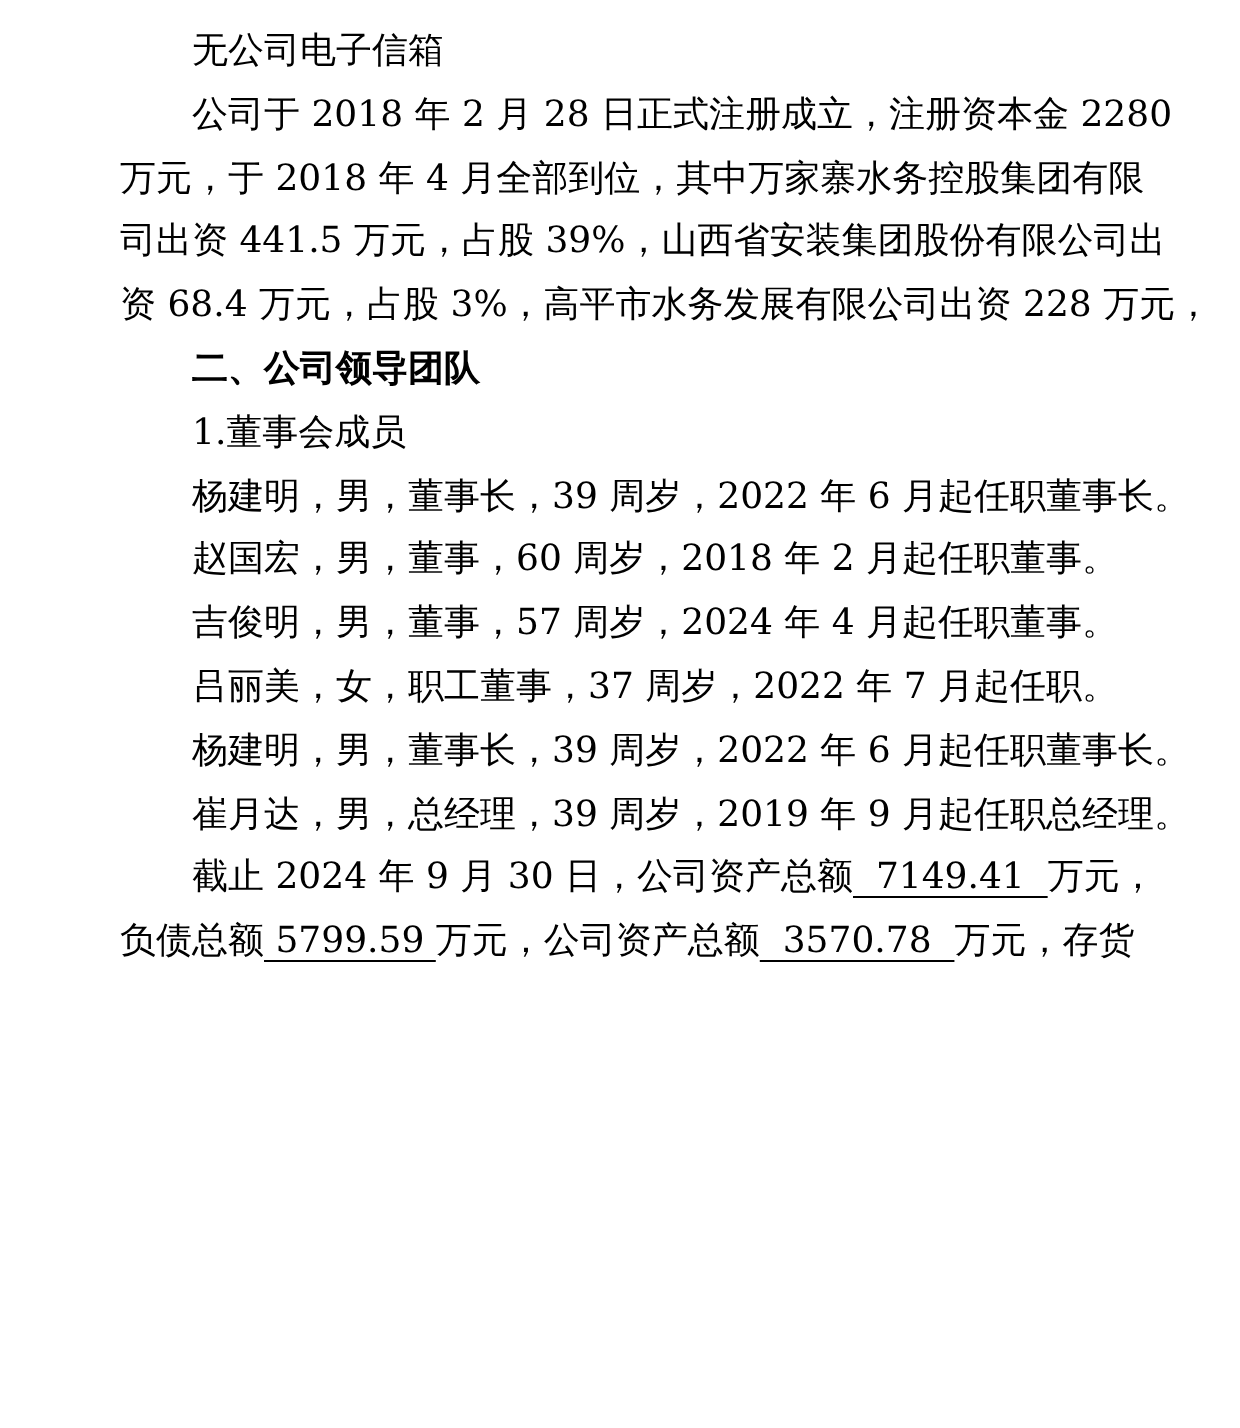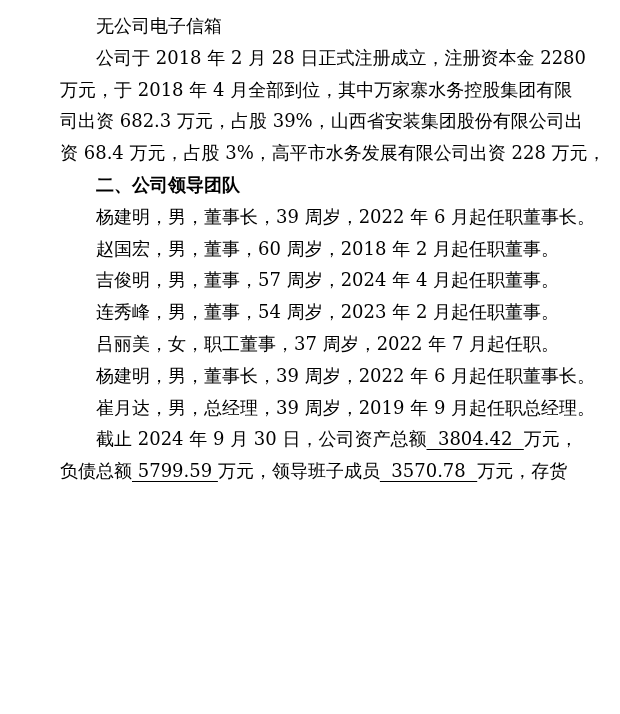--- a/index.html
+++ b/index.html
@@ -44,26 +44,26 @@
   }
 </style>
 </head>
 <body>
 
 <div class="page">
   <div>
       <div class="line body indent"><span class="seg">无公司电子信箱</span></div>
       <div class="line body indent"><span class="seg">公司于 2018 年 2 月 28 日正式注册成立，注册资本金 2280</span></div>
       <div class="line body"><span class="seg">万元，于 2018 年 4 月全部到位，其中万家寨水务控股集团有限</span></div>
-      <div class="line body"><span class="seg">司出资 682.3 万元，占股 39%，山西省安装集团股份有限公司出</span></div>
+      <div class="line body"><span class="seg">司出资 441.5 万元，占股 39%，山西省安装集团股份有限公司出</span></div>
       <div class="line body"><span class="seg">资 68.4 万元，占股 3%，高平市水务发展有限公司出资 228 万元，</span></div>
       <div class="line heading-hei indent"><span class="seg">二、公司领导团队</span></div>
+      <div class="line body indent"><span class="seg">1.董事会成员</span></div>
       <div class="line body indent"><span class="seg">杨建明，男，董事长，39 周岁，2022 年 6 月起任职董事长。</span></div>
       <div class="line body indent"><span class="seg">赵国宏，男，董事，60 周岁，2018 年 2 月起任职董事。</span></div>
       <div class="line body indent"><span class="seg">吉俊明，男，董事，57 周岁，2024 年 4 月起任职董事。</span></div>
-      <div class="line body indent"><span class="seg">连秀峰，男，董事，54 周岁，2023 年 2 月起任职董事。</span></div>
       <div class="line body indent"><span class="seg">吕丽美，女，职工董事，37 周岁，2022 年 7 月起任职。</span></div>
       <div class="line body indent"><span class="seg">杨建明，男，董事长，39 周岁，2022 年 6 月起任职董事长。</span></div>
       <div class="line body indent"><span class="seg">崔月达，男，总经理，39 周岁，2019 年 9 月起任职总经理。</span></div>
-      <div class="line body indent"><span class="seg">截止 2024 年 9 月 30 日，公司资产总额</span><span class="seg underline">  3804.42  </span><span class="seg">万元，</span></div>
-      <div class="line body"><span class="seg">负债总额</span><span class="seg underline"> 5799.59 </span><span class="seg">万元，领导班子成员</span><span class="seg underline">  3570.78  </span><span class="seg">万元，存货</span></div>
+      <div class="line body indent"><span class="seg">截止 2024 年 9 月 30 日，公司资产总额</span><span class="seg underline">  7149.41  </span><span class="seg">万元，</span></div>
+      <div class="line body"><span class="seg">负债总额</span><span class="seg underline"> 5799.59 </span><span class="seg">万元，公司资产总额</span><span class="seg underline">  3570.78  </span><span class="seg">万元，存货</span></div>
     </div>
 </div>
 
 </body></html>

